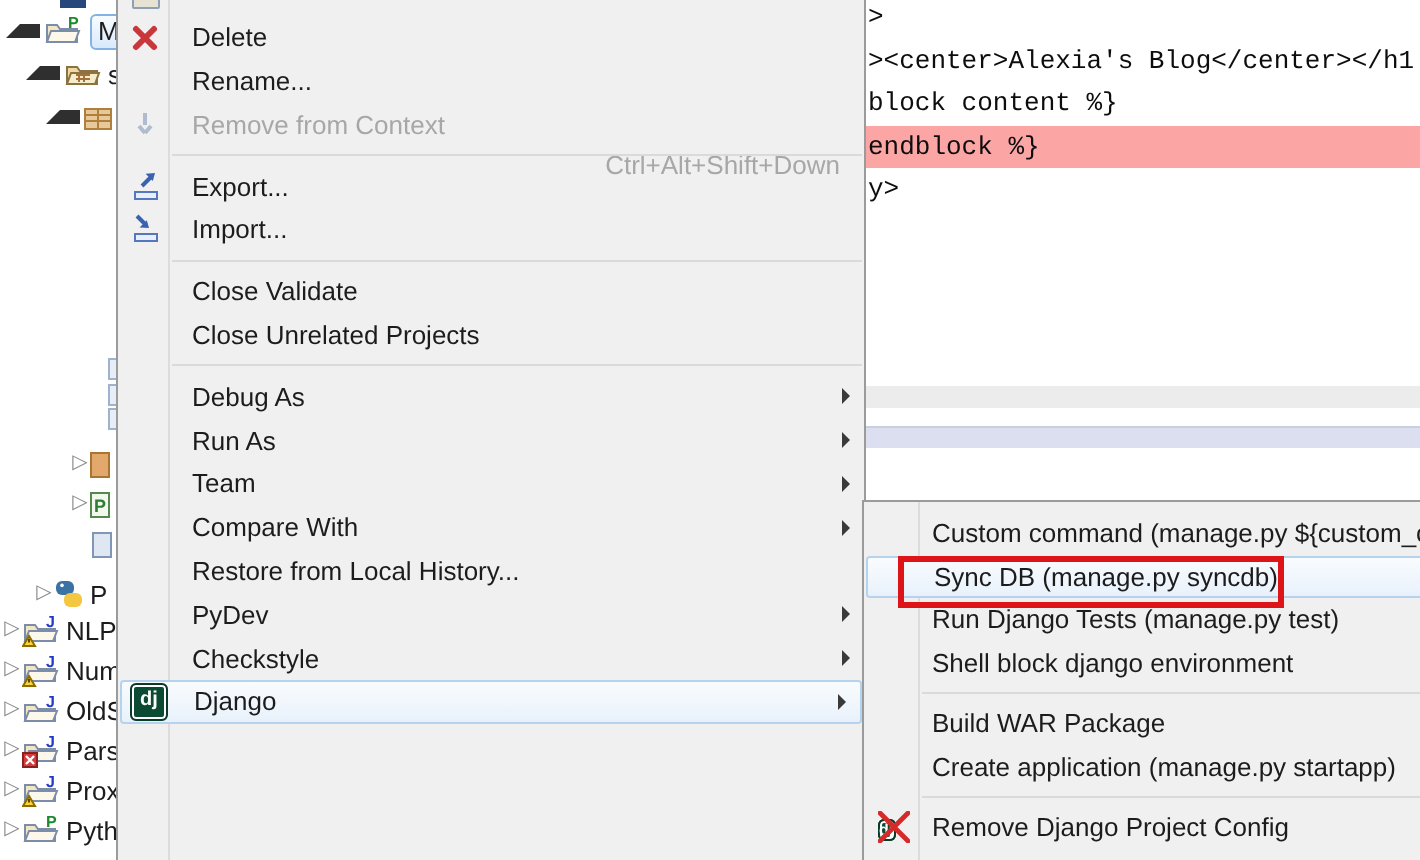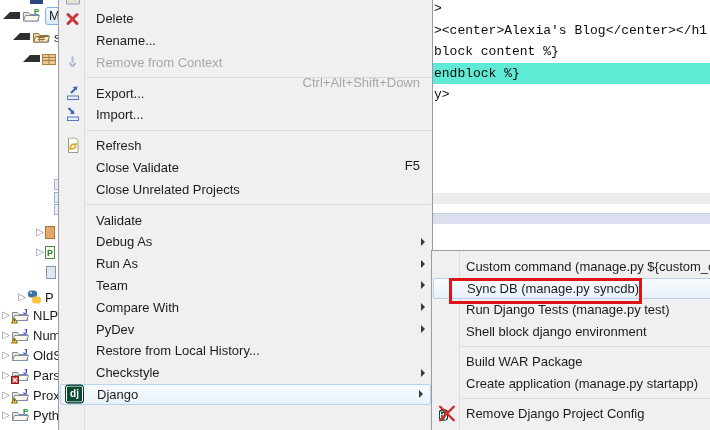--- a/index.html
+++ b/index.html
@@ -4,21 +4,21 @@
 <style>
   html,body{margin:0;padding:0;background:#fff;}
   .screen{position:relative;width:710px;height:430px;overflow:hidden;background:#ffffff;
           font-family:"Liberation Sans",sans-serif;font-size:13px;color:#1c1c1c;}
 
   
   .editor{position:absolute;left:429px;top:0;width:281px;height:430px;background:#fff;}
   .code{position:absolute;left:0;top:-2px;width:100%;font-family:"Liberation Mono",monospace;
         font-size:13px;color:#0d0d0d;}
   .code .ln{height:21.5px;line-height:21.5px;white-space:pre;padding-left:5px;}
-  .code .ln.hl{background:#5eead4;}
+  .code .ln.hl{background:#fca5a5;}
   .band{position:absolute;left:0;width:100%;}
   .band.gray{top:193px;height:11px;background:#ececed;}
   .band.lav{top:213px;height:10px;background:#dbdff0;border-top:1px solid #c9cfdf;}
 
   
   .tree-row{position:absolute;left:0;height:20px;width:140px;display:flex;align-items:center;}
   .tw{display:inline-block;width:10px;text-align:center;flex:0 0 10px;}
   .tw.col{color:#8a8a8a;font-size:10px;line-height:10px;}
   .tw.exp{width:0;height:0;border-bottom:7px solid #2f2f2f;border-left:7px solid transparent;margin:0 2px 2px 1px;}
   .ticon{flex:0 0 auto;margin-right:3px;display:inline-flex;}
@@ -291,47 +291,31 @@
             <rect x="2.5" y="10.5" width="11" height="3.5" fill="#e8eefb" stroke="#5577bb"></rect>
             <path d="M3.5 1.5 L8 6" stroke="#3a62b0" stroke-width="2"></path>
             <path d="M9.5 7.5 L4.8 7.2 L8.4 3.6 Z" fill="#3a62b0"></path>
           </svg>
       </span>
       <span class="lb">Import...</span>
     </div>
 
     <div class="msep"></div>
 
-    <div class="mi">
-      <span class="ic">
-        <svg width="16" height="16" viewBox="0 0 16 16">
-            <path d="M3.5 0.5 h7 l2.5 2.5 v12 h-9.5 z" fill="#fffef5" stroke="#9a9a8a"></path>
-            <path d="M5.2 9.5 a3.2 3.2 0 0 1 5.6 -1.6" fill="none" stroke="#d9a11c" stroke-width="1.6"></path>
-            <path d="M11.8 5.2 l-0.4 3 -2.6 -1.6 z" fill="#d9a11c"></path>
-            <path d="M10.8 8.5 a3.2 3.2 0 0 1 -5.6 1.6" fill="none" stroke="#d9a11c" stroke-width="1.6"></path>
-            <path d="M4.2 12.8 l0.4 -3 2.6 1.6 z" fill="#d9a11c"></path>
-          </svg>
-      </span>
-      <span class="lb">Refresh</span>
-      <span class="sc">F5</span>
-    </div>
 
     <div class="mi">
       <span class="lb">Close Validate</span>
     </div>
 
     <div class="mi">
       <span class="lb">Close Unrelated Projects</span>
     </div>
 
     <div class="msep"></div>
 
-    <div class="mi">
-      <span class="lb">Validate</span>
-    </div>
 
     <div class="mi">
       <span class="lb">Debug As</span>
       <span class="ar"></span>
     </div>
 
     <div class="mi">
       <span class="lb">Run As</span>
       <span class="ar"></span>
     </div>
@@ -340,26 +324,26 @@
       <span class="lb">Team</span>
       <span class="ar"></span>
     </div>
 
     <div class="mi">
       <span class="lb">Compare With</span>
       <span class="ar"></span>
     </div>
 
     <div class="mi">
+      <span class="lb">Restore from Local History...</span>
+    </div>
+
+    <div class="mi">
       <span class="lb">PyDev</span>
       <span class="ar"></span>
-    </div>
-
-    <div class="mi">
-      <span class="lb">Restore from Local History...</span>
     </div>
 
     <div class="mi">
       <span class="lb">Checkstyle</span>
       <span class="ar"></span>
     </div>
 
     <div class="mi selrow">
       <span class="ic">
           <span class="dj">dj</span>

